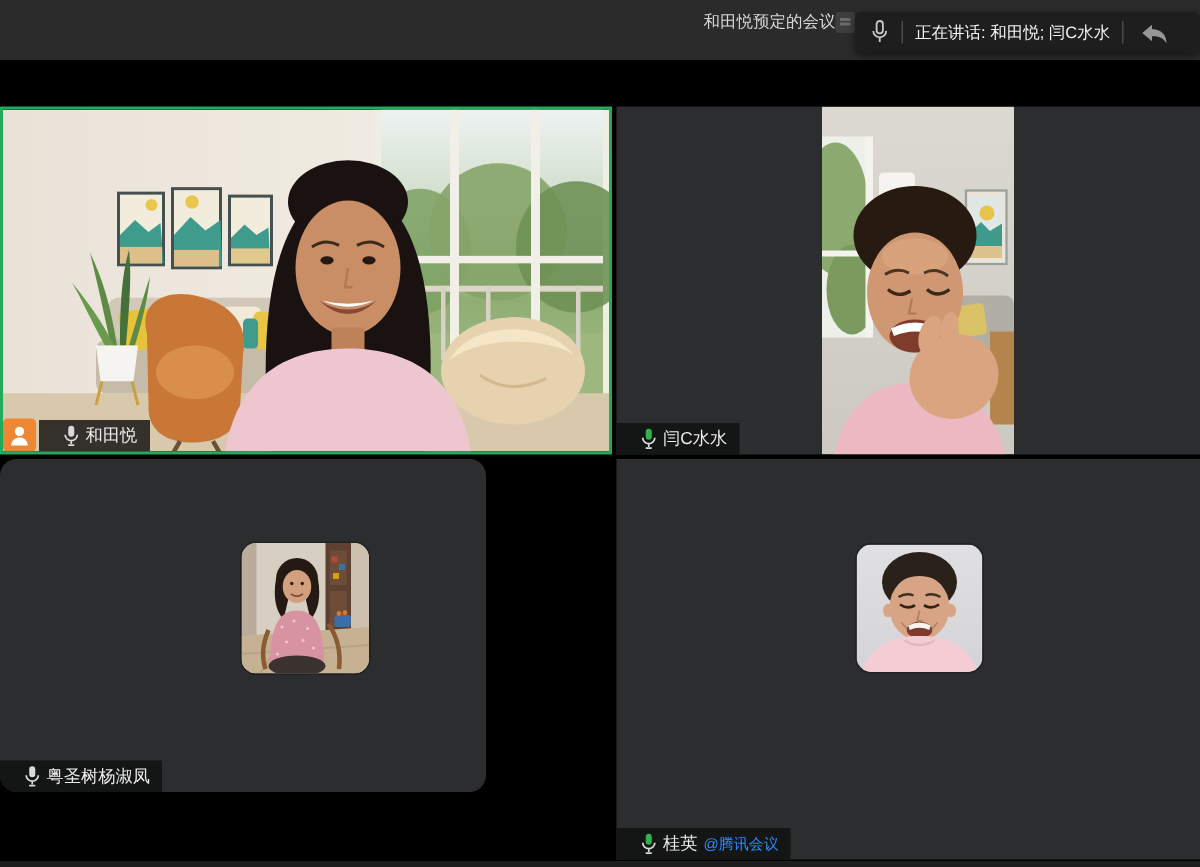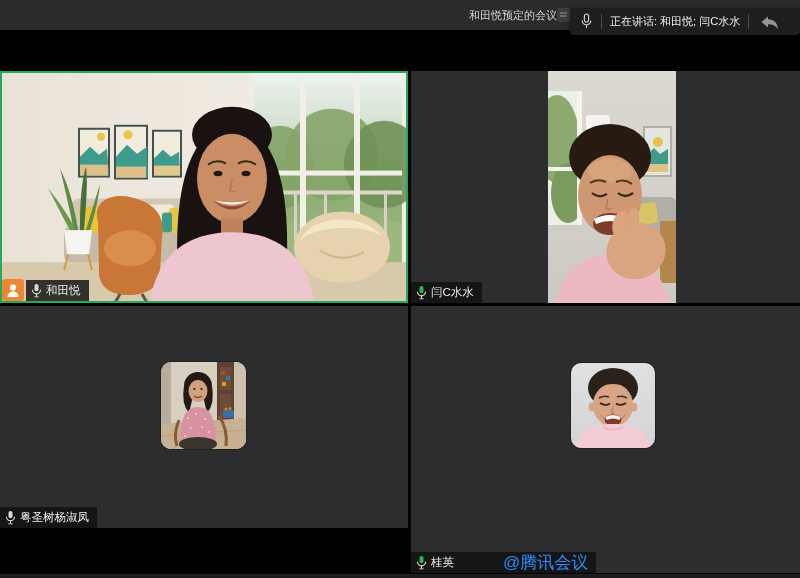--- a/index.html
+++ b/index.html
@@ -1,56 +1,56 @@
 <!DOCTYPE html>
 <html><head>
 <meta charset="utf-8">
 <style>
   html,body{margin:0;padding:0;}
   body{
     width:800px;height:578px;position:relative;overflow:hidden;
     background:#000;font-family:"Liberation Sans","DejaVu Sans",sans-serif;
   }
   
-  .topbar{position:absolute;left:0;top:0;width:800px;height:30px;background:#2b2b2b;}
+  .topbar{position:absolute;left:0;top:0;width:800px;height:40px;background:#2b2b2b;}
   .meeting-title{position:absolute;left:469px;top:0;height:30px;line-height:30px;
     color:#d6d6d6;font-size:11px;white-space:nowrap;}
   .title-badge{position:absolute;left:557px;top:8px;width:13px;height:14px;
     background:#3e3e3e;border-radius:2px;}
   .title-badge::before{content:"";position:absolute;left:3px;top:4px;width:7px;height:1.5px;
     background:#6a6a6a;box-shadow:0 3px 0 #6a6a6a;}
   
   .speak-panel{position:absolute;left:570px;top:8px;width:230px;height:27px;
     background:#1e1e1e;border-radius:4px;display:flex;align-items:center;
     box-shadow:0 2px 6px rgba(0,0,0,.5);z-index:9;}
   .sp-mic{display:flex;margin-left:10px;}
   .sp-sep{width:1px;height:15px;background:#4a4a4a;margin:0 8px;flex:none;}
   .sp-text{color:#f2f2f2;font-size:11px;white-space:nowrap;overflow:hidden;max-width:130px;flex:none;}
   .sp-back{display:flex;margin:0 10px 0 2px;}
   
   .tile{position:absolute;background:#2b2d2e;overflow:hidden;}
   .t1{left:0;top:71px;width:408px;height:232px;background:#000;
     border:2px solid #21ab5b;box-sizing:border-box;}
   .t2{left:411px;top:71px;width:425px;height:232px;}
-  .t3{left:0;top:306px;width:408px;height:222px;}
+  .t3{left:0;top:306px;width:324px;height:222px;border-radius:11px;}
   .t4{left:411px;top:306px;width:389px;height:267px;}
   .scene{display:block;width:100%;height:100%;}
   .video-portrait{position:absolute;left:137px;top:0;width:128px;height:232px;}
   .photo{position:absolute;border-radius:10px;overflow:hidden;box-shadow:0 0 0 1px rgba(0,0,0,.25);}
   .t3 .photo{left:161px;top:56px;width:85px;height:87px;}
   .t4 .photo{left:160px;top:57px;width:84px;height:85px;}
   .photo svg{display:block;width:100%;height:100%;}
   
   .nameplate{position:absolute;left:0;bottom:0;display:flex;align-items:flex-end;z-index:3;}
   .badge{width:22px;height:22px;background:#ed8733;border-radius:3px;
     display:flex;align-items:center;justify-content:center;margin-right:2px;flex:none;}
   .plate{background:rgba(16,16,16,.82);height:21px;display:flex;align-items:center;
-    padding:0 8px 0 5px;gap:4px;}
+    padding:0 8px 0 16px;gap:4px;}
   .plate .nm{color:#ececec;font-size:11.5px;white-space:nowrap;}
-  .plate .sfx{color:#2d8cff;font-size:17px;white-space:nowrap;margin-left:45px;}
+  .plate .sfx{color:#2d8cff;font-size:10px;white-space:nowrap;}
   .mic{display:flex;flex:none;}
   
   .bottom-strip{position:absolute;left:0;top:574px;width:800px;height:4px;background:#1d1d1d;}
 </style>
 </head>
 <body>
 
 <div class="topbar">
   <div class="meeting-title">和田悦预定的会议</div>
   <div class="title-badge"></div>

